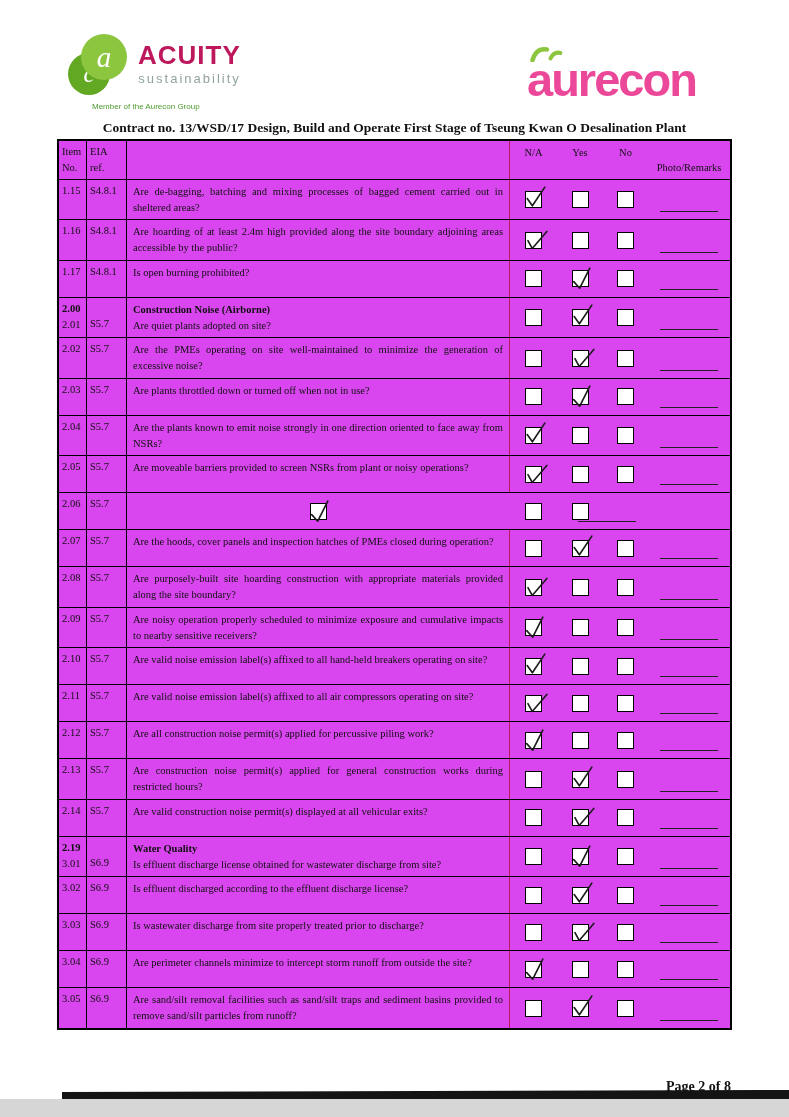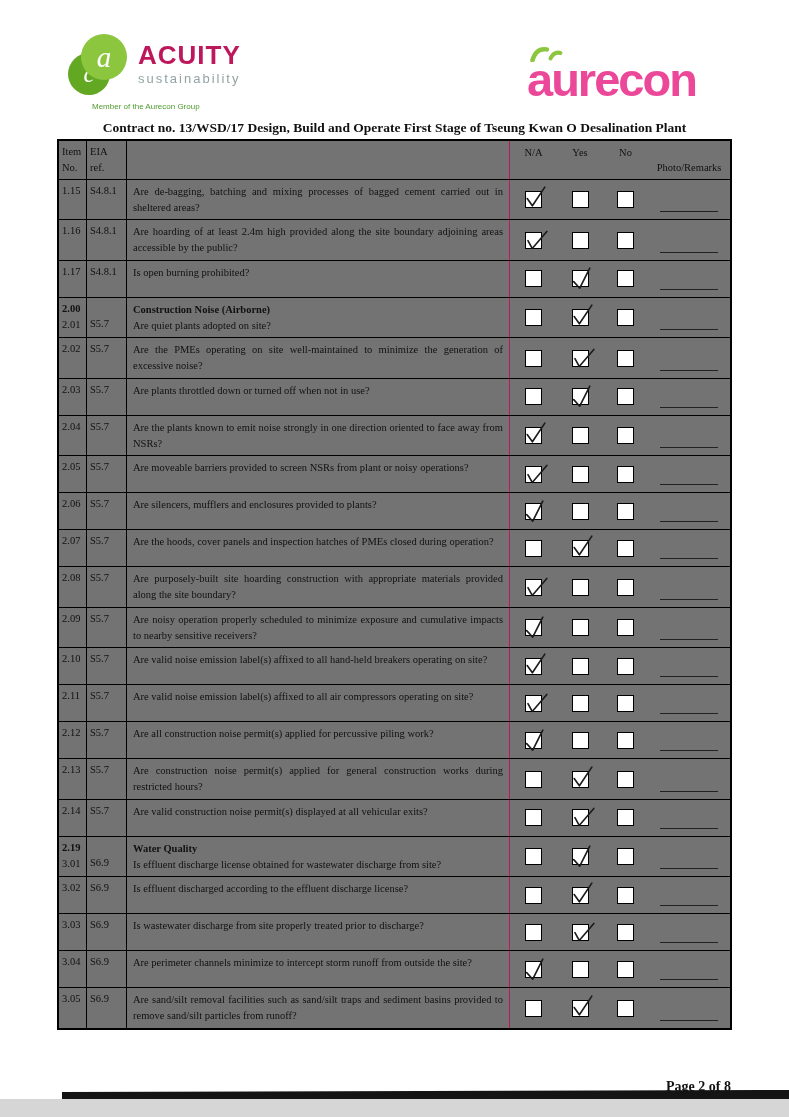--- a/index.html
+++ b/index.html
@@ -15,35 +15,35 @@
   .acuity-row { display:flex; align-items:flex-start; }
   .monogram { position:relative; width:62px; height:64px; }
   .circ { position:absolute; border-radius:50%; display:flex; align-items:center; justify-content:center;
           color:#fff; font-style:italic; font-family:"Liberation Serif", serif; }
   .circ-c { width:42px; height:42px; background:#63A823; left:0; top:19px; font-size:25px; }
   .circ-a { width:46px; height:46px; background:#8CC63E; left:13px; top:0; font-size:29px; }
   .acuity-text { margin-left:8px; padding-top:8px; }
   .acuity-name { font-family:"Liberation Sans", sans-serif; font-weight:bold; font-size:26px;
                  color:#be185d; letter-spacing:1px; line-height:1; }
   .acuity-sub  { font-family:"Liberation Sans", sans-serif; font-size:13px; color:#93A3A3;
-                 letter-spacing:2px; margin-top:3px; text-align:left; }
+                 letter-spacing:2px; margin-top:3px; text-align:right; }
   .acuity-member { font-family:Liberation Sans, sans-serif; font-size:8px; color:#4E9B2E;
                  margin-top:4px; margin-left:24px; }
 
   .aurecon { position:absolute; left:527px; top:44px; width:210px; }
   .aurecon-accent { position:absolute; left:0px; top:0px; width:38px; height:18px; }
   .aurecon-name { font-family:"Liberation Sans", sans-serif; font-weight:bold; font-size:47px;
                   color:#ec4899; letter-spacing:-2px; line-height:1; padding-top:12px; }
 
   
   .title { position:absolute; left:57px; width:675px; top:120px; text-align:center;
            font-weight:bold; font-size:13.5px; white-space:nowrap; }
 
   
-  .table { position:absolute; left:57px; top:139px; width:675px; border:2px solid #000; background:#737373; }
+  .table { position:absolute; left:57px; top:139px; width:675px; border:2px solid #000; background:#d946ef; }
   .row { display:grid; grid-template-columns:28px 40px 383px 47px 46px 45px auto;
          border-bottom:1px solid #000; min-height:37px; }
   #rows .row:last-child { border-bottom:none; }
   .cell { padding:3px 3px; font-size:10.5px; line-height:1.5; }
   .c-item { border-right:1px solid #000; }
   .c-eia  { border-right:1px solid #000; }
   .c-q    { border-right:1px solid #be185d; padding:4px 6px; text-align:justify; }
   .c-check{ display:flex; align-items:center; justify-content:center; padding:0; }
   .c-rem  { position:relative; }
   .bold, .q-section { font-weight:bold; }
@@ -330,23 +330,20 @@
             <div class="rem-line"></div>
           </div>
         </div>
         <div class="row">
           <div class="cell c-item">
             <div>2.06</div>
           </div>
           <div class="cell c-eia">
             <div>S5.7</div>
           </div>
-          <div class="cell c-q">
-            <div class="q-text">Are silencers, mufflers and enclosures provided to plants?</div>
-          </div>
           <div class="cell c-check">
             <div class="checkbox">
               <svg class="tick tick-2" viewBox="0 0 26 27">
                 <path d="M5 14 L10 21 L22 3"></path>
               </svg>
             </div>
           </div>
           <div class="cell c-check">
             <div class="checkbox"></div>
           </div>

